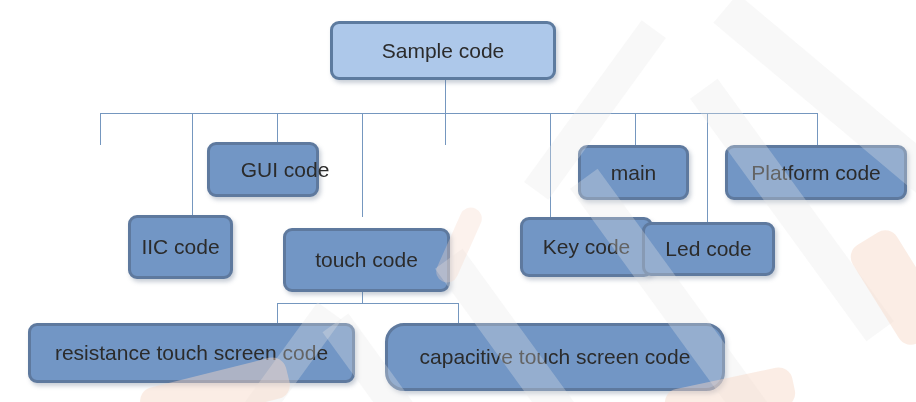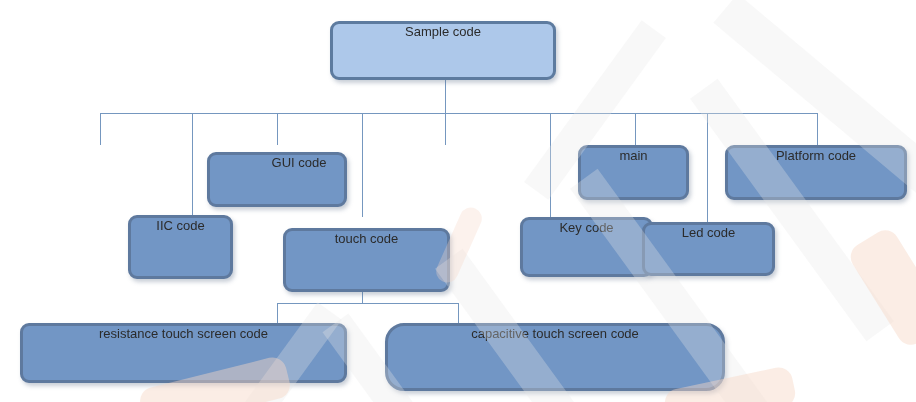--- a/index.html
+++ b/index.html
@@ -10,22 +10,22 @@
     overflow:hidden;
     font-family:"Liberation Sans", sans-serif;
   }
   
   .node{
     position:absolute;
     box-sizing:border-box;
     background:var(--child-fill,#7296c5);
     border:3px solid var(--child-border,#5e799e);
     border-radius:9px;
-    display:flex;align-items:flex-start;justify-content:center;
-    font-size:13px;
+    display:flex;align-items:center;justify-content:center;
+    font-size:21px;
     color:var(--text,#2b2b2b);
     box-shadow:2px 3px 4px rgba(96,114,140,0.35);
     z-index:1;
     white-space:nowrap;
   }
   .node.root{
     background:var(--root-fill,#adc8ea);
     border-color:var(--root-border,#5d7b9f);
   }
   
@@ -55,21 +55,21 @@
   <div class="vl" style="left:362px;top:281px;height:22px;"></div>
   <div class="hl" style="left:277px;top:303px;width:182px;"></div>
   <div class="vl" style="left:277px;top:303px;height:20px;"></div>
   <div class="vl" style="left:458px;top:303px;height:20px;"></div>
 
   <div class="node root" style="left:330px;top:21px;width:226px;height:59px;">
     <span>Sample code</span>
   </div>
 
 
-  <div class="node" style="left:207px;top:152px;width:140px;height:55px;padding-left:44px;">
+  <div class="node" style="left:207px;top:142px;width:112px;height:55px;padding-left:44px;">
     <span>GUI code</span>
   </div>
 
 
   <div class="node" style="left:578px;top:145px;width:111px;height:55px;">
     <span>main</span>
   </div>
 
   <div class="node" style="left:725px;top:145px;width:182px;height:55px;">
     <span>Platform code</span>
@@ -84,21 +84,21 @@
   </div>
 
   <div class="node" style="left:484px;top:217px;width:133px;height:60px;margin-left:36px;">
     <span>Key code</span>
   </div>
 
   <div class="node" style="left:642px;top:222px;width:133px;height:54px;">
     <span>Led code</span>
   </div>
 
-  <div class="node" style="left:20px;top:323px;width:327px;height:60px;">
+  <div class="node" style="left:28px;top:323px;width:327px;height:60px;">
     <span>resistance touch screen code</span>
   </div>
 
   <div class="node" style="left:385px;top:323px;width:340px;height:68px;border-radius:19px;">
     <span>capacitive touch screen code</span>
   </div>
 
   <div class="wm gray" style="left:810px;top:-40px;width:38px;height:270px;transform:rotate(-50deg);"></div>
   <div class="wm gray" style="left:775px;top:60px;width:34px;height:300px;transform:rotate(-36deg);"></div>
   <div class="wm gray" style="left:655px;top:150px;width:34px;height:300px;transform:rotate(-36deg);"></div>

